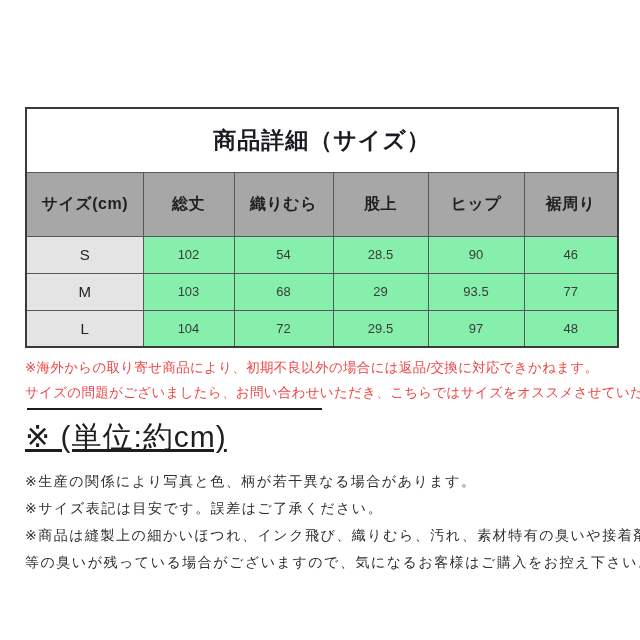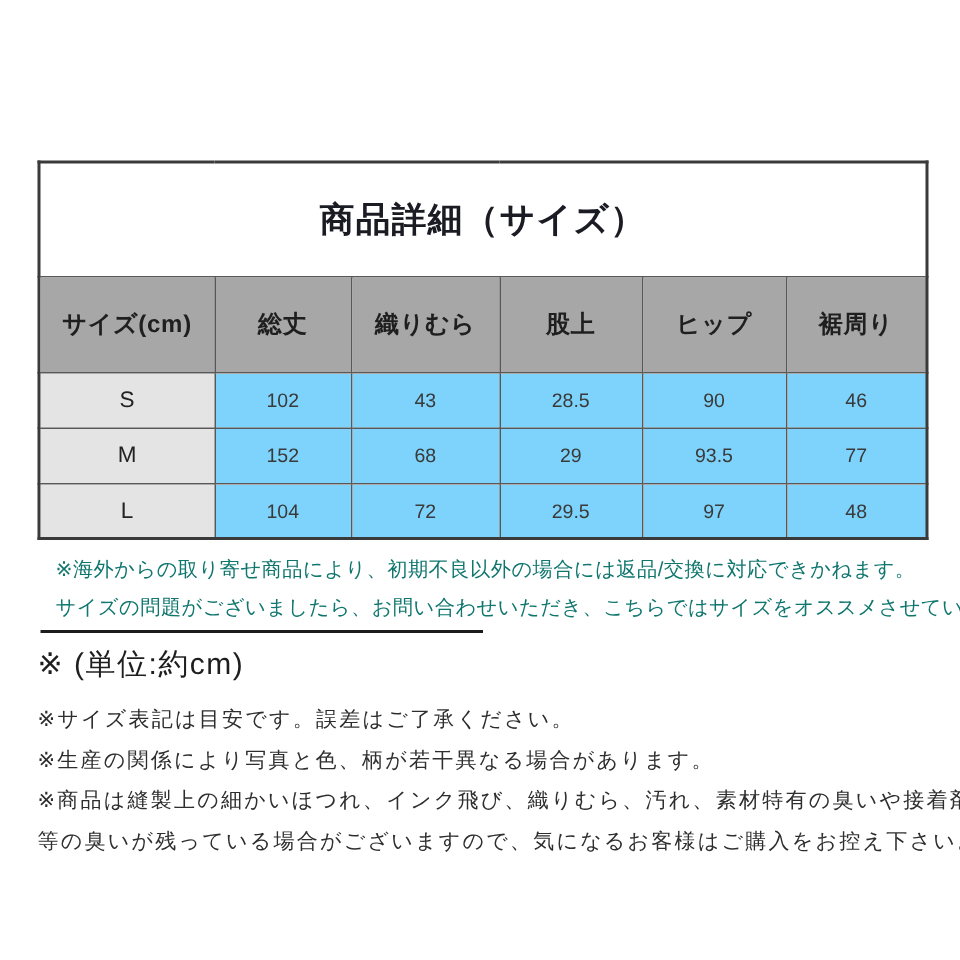--- a/index.html
+++ b/index.html
@@ -24,21 +24,21 @@
   }
   table.size-table th,
   table.size-table td {
     border: 1px solid #585858;
     text-align: center;
     vertical-align: middle;
     padding: 0;
     overflow: hidden;
   }
   .title-cell {
-    height: 76px;
+    height: 64px;
     background: #ffffff;
     font-family: "DejaVu Serif", "Liberation Serif", serif;
     font-weight: bold;
     font-size: 23px;
     letter-spacing: 1px;
     color: #1b1b24;
   }
   tr.header-row th {
     height: 64px;
     background: #a7a7a7;
@@ -47,46 +47,46 @@
     color: #1f1f1f;
     letter-spacing: 0.5px;
   }
   tr.data-row { height: 37px; }
   td.size-cell {
     background: #e4e4e4;
     font-size: 15px;
     color: #222222;
   }
   td.val-cell {
-    background: #7dd3fc;
+    background: #86efac;
     font-size: 13px;
     color: #3a3a3a;
   }
 
   
   .red-notes {
     margin-top: 7px;
     font-size: 13.5px;
     line-height: 25px;
     letter-spacing: 0.3px;
-    color: #0f766e;
+    color: #ef4444;
     white-space: nowrap;
-    margin-left: 12px;
   }
   .divider {
     width: 295px;
     height: 0;
     border-top: 2px solid #1c1c1c;
     margin: 3px 0 0 2px;
   }
   .unit-note {
     margin-top: 7px;
-    font-size: 20px;
+    font-size: 30px;
     letter-spacing: 1px;
     color: #1e1e1e;
+    text-decoration: underline;
   }
   .black-notes {
     margin-top: 10px;
     font-size: 14px;
     line-height: 27px;
     letter-spacing: 1.5px;
     color: #2e2e2e;
     white-space: nowrap;
   }
 </style>
@@ -112,28 +112,28 @@
         <th>サイズ(cm)</th>
         <th>総丈</th>
         <th>織りむら</th>
         <th>股上</th>
         <th>ヒップ</th>
         <th>裾周り</th>
       </tr>
       <tr class="data-row">
         <td class="size-cell">S</td>
         <td class="val-cell">102</td>
-        <td class="val-cell">43</td>
+        <td class="val-cell">54</td>
         <td class="val-cell">28.5</td>
         <td class="val-cell">90</td>
         <td class="val-cell">46</td>
       </tr>
       <tr class="data-row">
         <td class="size-cell">M</td>
-        <td class="val-cell">152</td>
+        <td class="val-cell">103</td>
         <td class="val-cell">68</td>
         <td class="val-cell">29</td>
         <td class="val-cell">93.5</td>
         <td class="val-cell">77</td>
       </tr>
       <tr class="data-row">
         <td class="size-cell">L</td>
         <td class="val-cell">104</td>
         <td class="val-cell">72</td>
         <td class="val-cell">29.5</td>
@@ -146,19 +146,19 @@
   <div class="red-notes">
     <div>※海外からの取り寄せ商品により、初期不良以外の場合には返品/交換に対応できかねます。</div>
     <div>サイズの問題がございましたら、お問い合わせいただき、こちらではサイズをオススメさせていただきます。</div>
   </div>
 
   <div class="divider"></div>
 
   <div class="unit-note">※ (単位:約cm)</div>
 
   <div class="black-notes">
+    <div>※生産の関係により写真と色、柄が若干異なる場合があります。</div>
     <div>※サイズ表記は目安です。誤差はご了承ください。</div>
-    <div>※生産の関係により写真と色、柄が若干異なる場合があります。</div>
     <div>※商品は縫製上の細かいほつれ、インク飛び、織りむら、汚れ、素材特有の臭いや接着剤</div>
     <div>等の臭いが残っている場合がございますので、気になるお客様はご購入をお控え下さい。</div>
   </div>
 
 </div>
 
 </body></html>

